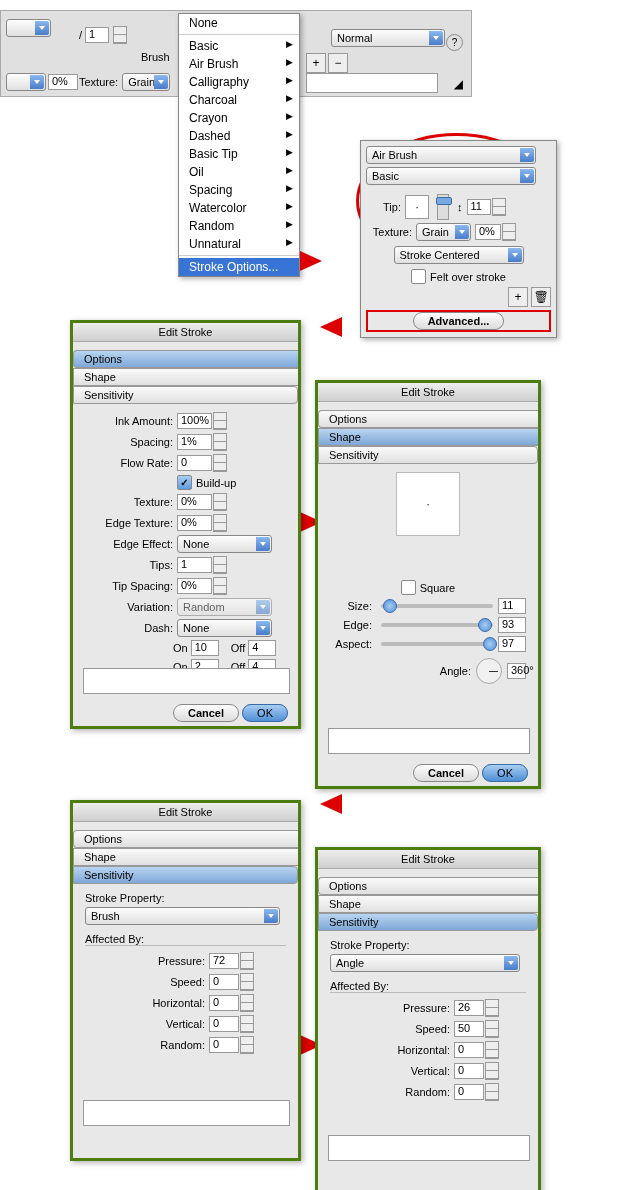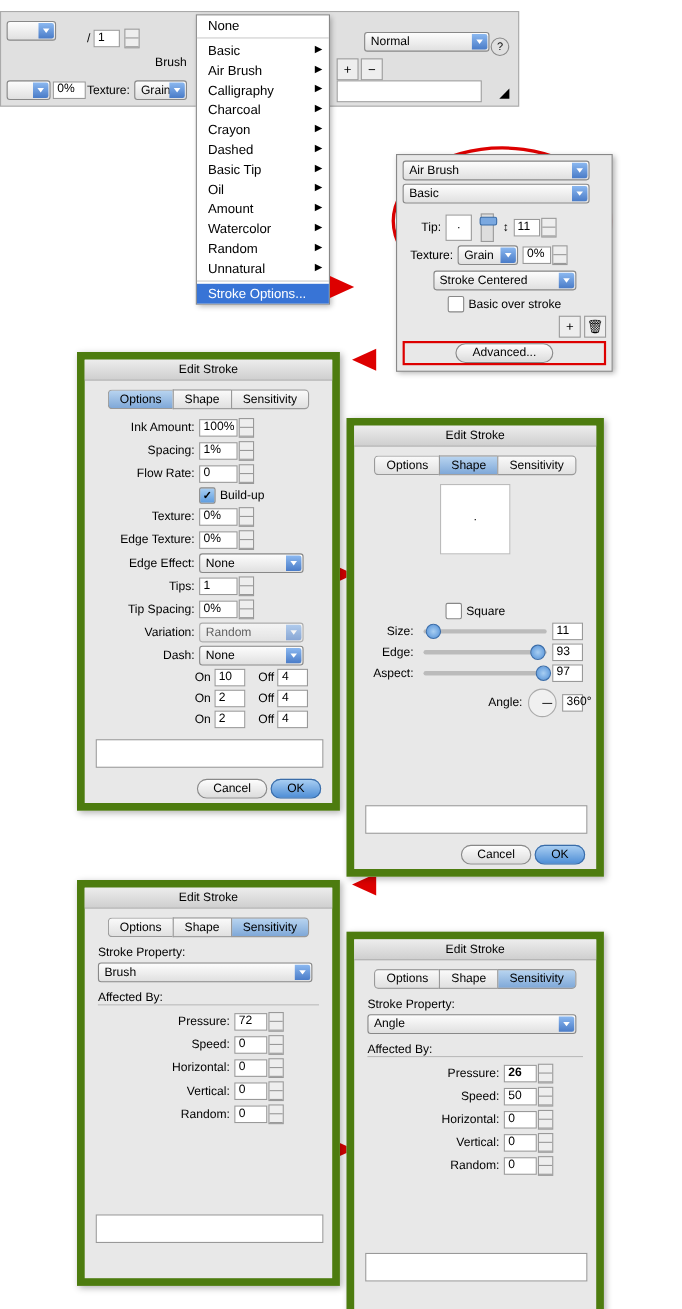--- a/index.html
+++ b/index.html
@@ -1,29 +1,29 @@
 <!DOCTYPE html>
 <html><head>
 <meta charset="utf-8">
 <style>
 body{margin:0;padding:0;background:#f5f5f5;font-family:"Lucida Grande",Arial,sans-serif;font-size:11px;color:#000;width:620px;}
 .canvas{position:relative;width:620px;height:1190px;background:#fff;}
-.panel{position:absolute;background:#e8e8e8;border:7px solid #4d7c0f;box-shadow:2px 2px 6px rgba(0,0,0,0.3);}
+.panel{position:absolute;background:#e8e8e8;border:3px solid #4d7c0f;box-shadow:2px 2px 6px rgba(0,0,0,0.3);}
 .titlebar{background:linear-gradient(#ededed,#cfcfcf);border-bottom:1px solid #aaa;text-align:center;font-size:11px;padding:3px 0;font-weight:normal;}
 .row{display:flex;align-items:center;margin:3px 0;}
 .lbl{text-align:right;padding-right:4px;}
 .input{background:#fff;border:1px solid #999;height:16px;padding:0 3px;font-size:11px;box-sizing:border-box;}
 .select{background:linear-gradient(#fdfdfd,#e0e0e0);border:1px solid #888;border-radius:3px;height:18px;padding:0 16px 0 5px;font-size:11px;display:inline-flex;align-items:center;position:relative;box-sizing:border-box;}
 .select::after{content:"";position:absolute;right:1px;top:1px;bottom:1px;width:14px;background:linear-gradient(#8bb8f0,#4a7cc8);border-radius:0 2px 2px 0;}
 .select::before{content:"";position:absolute;right:5px;top:50%;width:0;height:0;border-left:3px solid transparent;border-right:3px solid transparent;border-top:4px solid #fff;z-index:1;transform:translateY(-50%);}
 .stepper{border:1px solid #999;width:12px;height:16px;background:#eee;display:inline-flex;flex-direction:column;margin-left:1px;}
 .stepper span{flex:1;border-bottom:1px solid #999;}
-.btn{background:linear-gradient(#fdfdfd,#dcdcdc);border:1px solid #888;border-radius:10px;padding:2px 14px;font-size:11px;}
+.btn{background:linear-gradient(#fdfdfd,#dcdcdc);border:1px solid #888;border-radius:10px;padding:2px 14px;font-size:11px;font-weight:bold;}
 .btn.primary{background:linear-gradient(#a8cef2,#4f8ed6);border-color:#3a6ca8;font-weight:normal;}
-.tabs{display:flex;justify-content:center;margin:8px 0;}
+.tabs{display:flex;justify-content:center;margin:8px 0;flex-direction:column;}
 .tab{border:1px solid #999;border-right:none;padding:2px 10px;background:linear-gradient(#fafafa,#e0e0e0);font-size:11px;}
 .tab:last-child{border-right:1px solid #999;border-radius:0 4px 4px 0;}
 .tab:first-child{border-radius:4px 0 0 4px;}
 .tab.active{background:linear-gradient(#b8d4f0,#7fa8d8);}
 .menu{position:absolute;background:#fff;border:1px solid #888;box-shadow:2px 2px 5px rgba(0,0,0,0.3);font-size:12px;}
 .mitem{padding:2px 20px 2px 10px;position:relative;}
 .mitem.hl{background:#3874d6;color:#fff;}
 .mitem.sub::after{content:"▶";position:absolute;right:6px;font-size:9px;}
 .msep{border-top:1px solid #ccc;margin:2px 0;}
 .slider{height:4px;background:#bbb;border-radius:2px;position:relative;flex:1;margin:0 5px;}
@@ -84,21 +84,21 @@
   <div class="mitem">None</div>
   <div class="msep"></div>
   <div class="mitem sub">Basic</div>
   <div class="mitem sub">Air Brush</div>
   <div class="mitem sub">Calligraphy</div>
   <div class="mitem sub">Charcoal</div>
   <div class="mitem sub">Crayon</div>
   <div class="mitem sub">Dashed</div>
   <div class="mitem sub">Basic Tip</div>
   <div class="mitem sub">Oil</div>
-  <div class="mitem sub">Amount</div>
+  <div class="mitem sub">Spacing</div>
   <div class="mitem sub">Watercolor</div>
   <div class="mitem sub">Random</div>
   <div class="mitem sub">Unnatural</div>
   <div class="msep"></div>
   <div class="mitem hl">Stroke Options...</div>
 </div>
 
 <div class="ring" style="left:356px;top:133px;width:195px;height:130px;"></div>
 <div class="palette">
   <div class="select" style="width:170px;margin-bottom:3px;">Air Brush</div>
@@ -123,21 +123,21 @@
     <span class="stepper">
           <span></span>
           <span></span>
         </span>
   </div>
   <div style="text-align:center;margin:5px 0;">
     <span class="select" style="width:130px;">Stroke Centered</span>
   </div>
   <div class="row" style="justify-content:center;">
     <span class="checkbox"></span>
-    <span>Basic over stroke</span>
+    <span>Felt over stroke</span>
   </div>
   <div style="display:flex;justify-content:flex-end;gap:3px;margin-top:3px;">
     <span class="icon-btn">+</span>
     <span class="icon-btn">🗑</span>
   </div>
   <div style="border:2px solid #d00;text-align:center;padding:3px;margin-top:3px;">
     <span class="btn">Advanced...</span>
   </div>
 </div>
 
@@ -349,21 +349,21 @@
     <div class="tab">Options</div>
     <div class="tab">Shape</div>
     <div class="tab active">Sensitivity</div>
   </div>
   <div style="padding:0 12px;">
     <div>Stroke Property:</div>
     <div class="select" style="width:190px;margin:3px 0 8px 0;">Angle</div>
     <div style="border-bottom:1px solid #bbb;margin-bottom:6px;">Affected By:</div>
     <div class="row">
           <span class="lbl" style="width:120px;">Pressure:</span>
-          <span class="input" style="width:30px;font-weight:bold;">26</span>
+          <span class="input" style="width:30px;">26</span>
           <span class="stepper">
             <span></span>
             <span></span>
           </span>
         </div>
     <div class="row">
           <span class="lbl" style="width:120px;">Speed:</span>
           <span class="input" style="width:30px;">50</span>
           <span class="stepper">
             <span></span>

